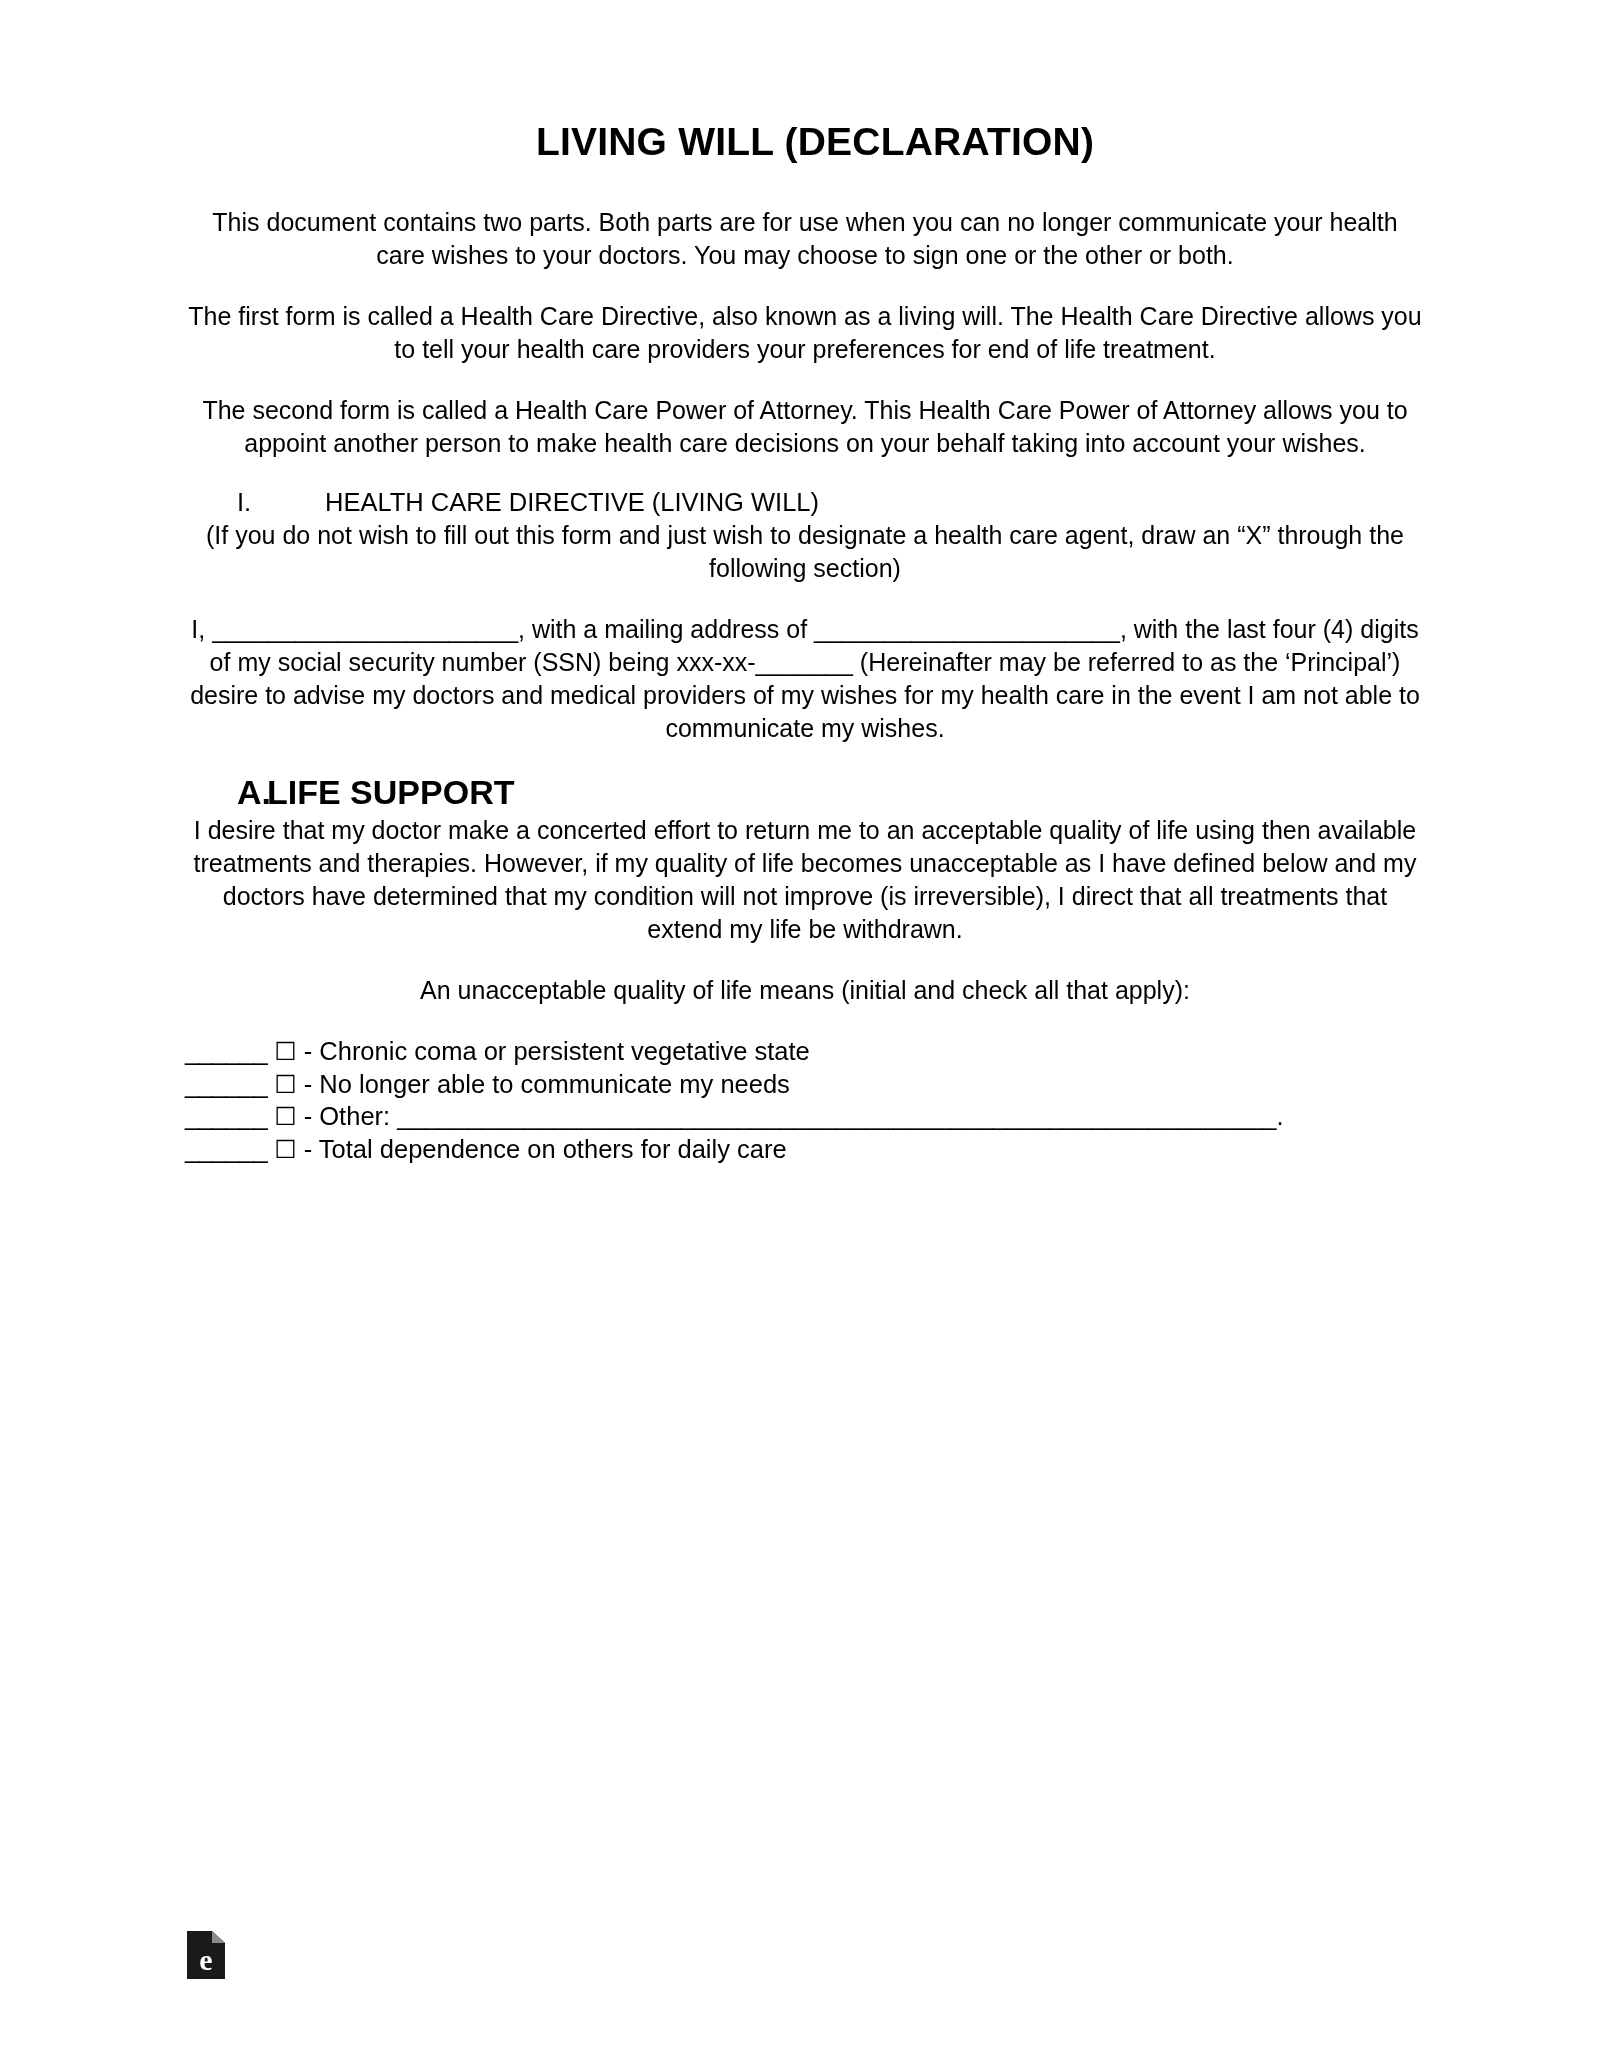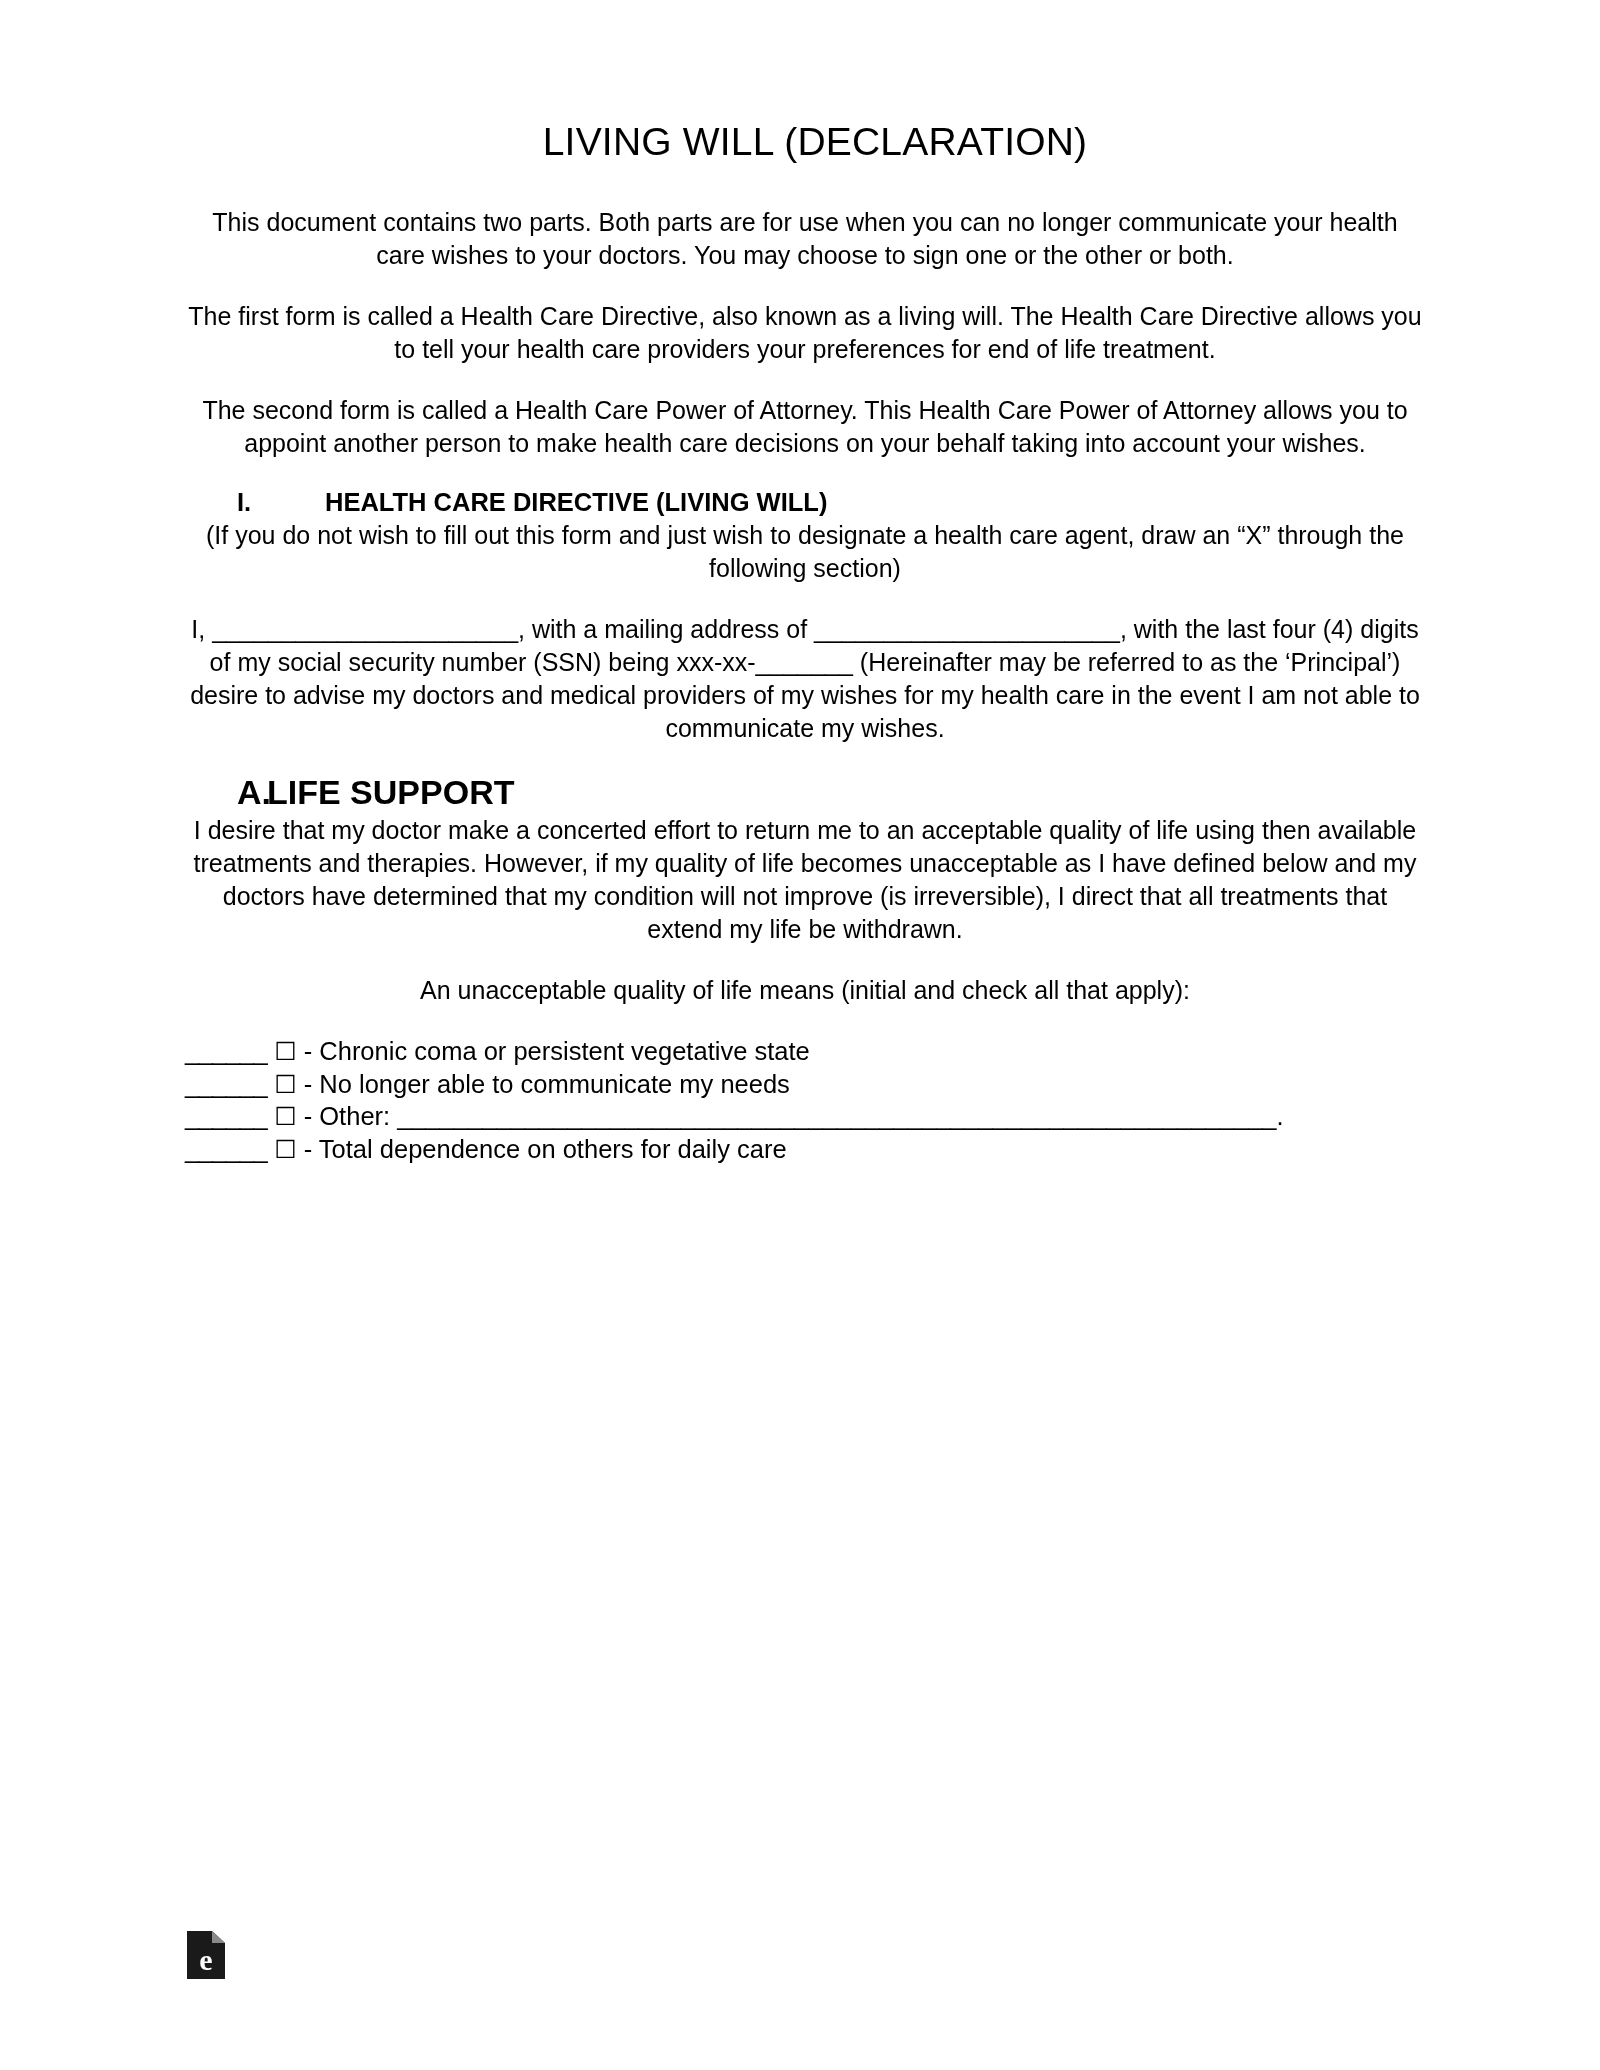--- a/index.html
+++ b/index.html
@@ -18,37 +18,37 @@
   .page {
     width: 1600px;
     height: 2070px;
     box-sizing: border-box;
     padding: 120px 175px 0 185px;
     position: relative;
   }
   .doc-title {
     text-align: center;
     font-size: 39px;
-    font-weight: normal;
+    font-weight: bold;
     letter-spacing: 0.2px;
     margin: 0 0 42px 0;
     padding-left: 20px;
   }
   p.para {
     font-size: 25px;
     line-height: 1.32;
     margin: 0 0 28px 0;
     text-align: center;
   }
   p.para.tight {
     margin-bottom: 30px;
   }
   .section-heading {
     font-size: 25.5px;
-    font-weight: bold;
+    font-weight: normal;
     margin: 0 0 2px 0;
     padding-left: 52px;
   }
   .section-heading .numeral {
     display: inline-block;
     width: 88px;
   }
   .sub-heading {
     font-size: 34px;
     font-weight: bold;

